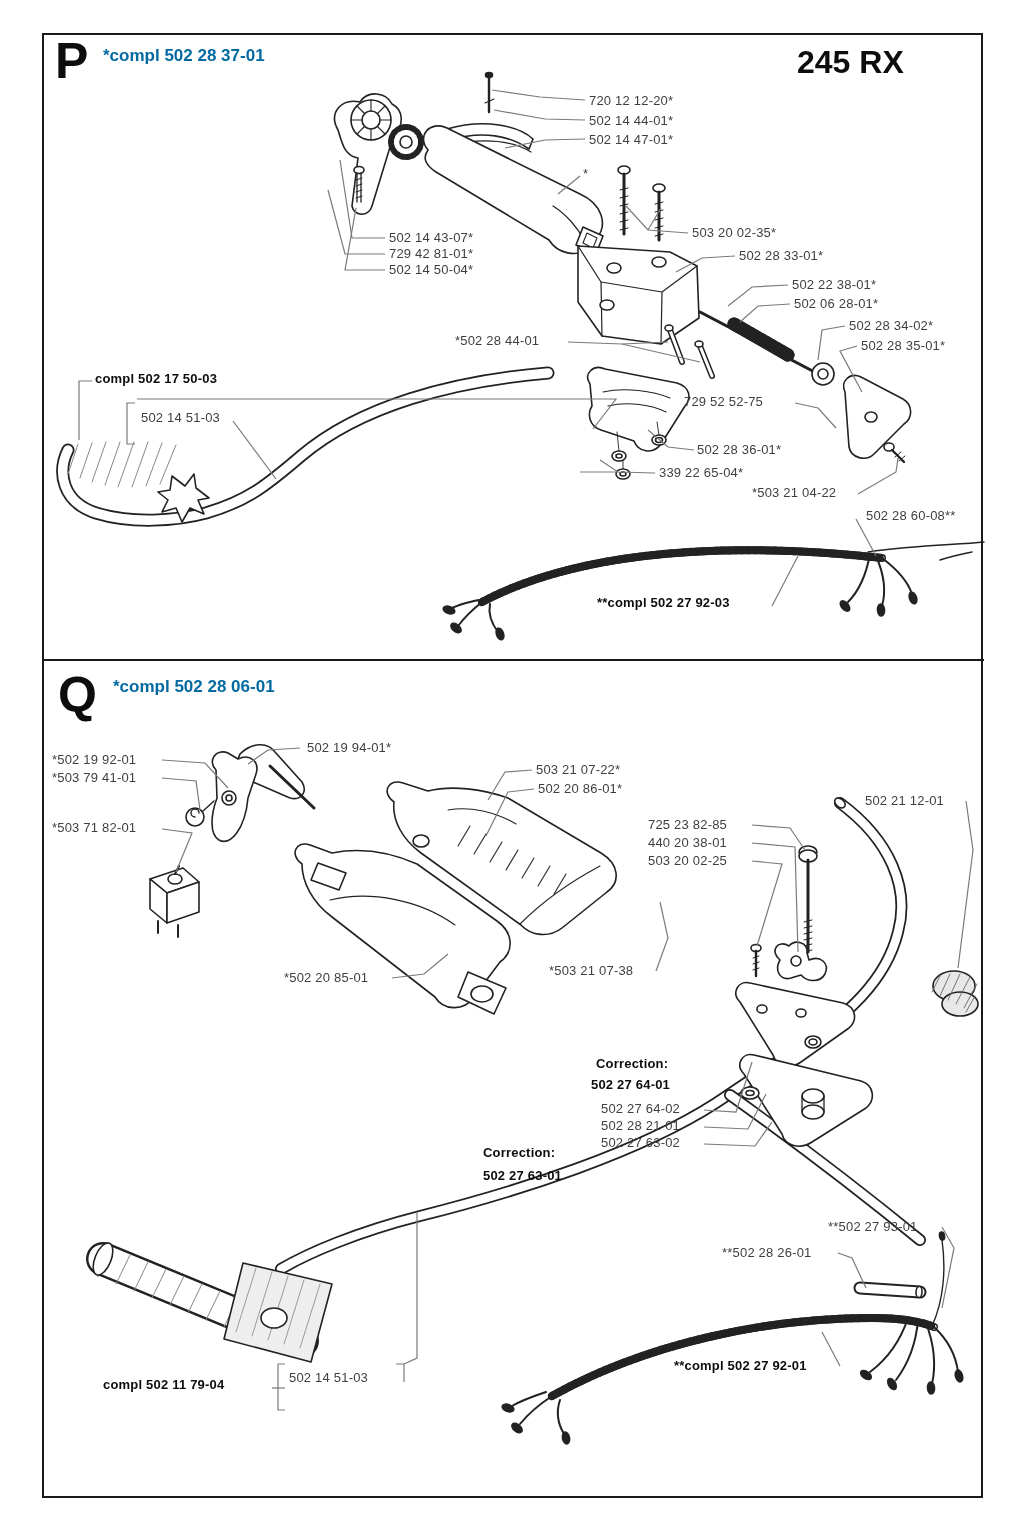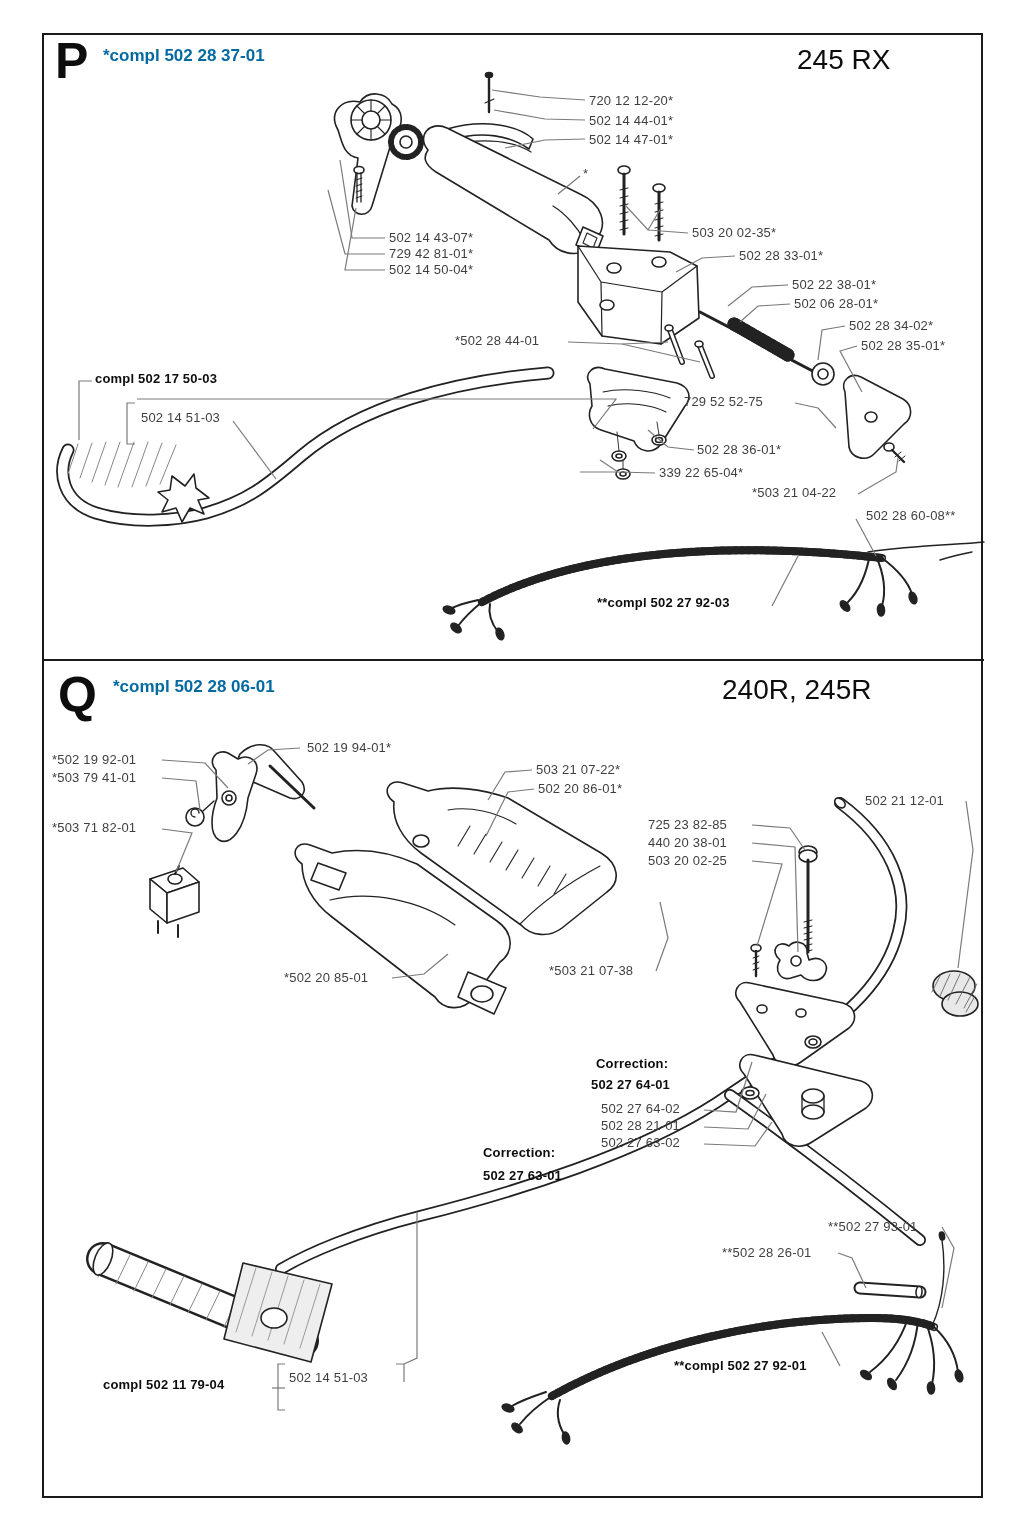--- a/index.html
+++ b/index.html
@@ -7,21 +7,21 @@
         font-family:"Liberation Sans",sans-serif;}
   .frame{position:absolute;left:42px;top:33px;width:937px;height:1461px;
          border:2.5px solid #1a1a1a;}
   .divider{position:absolute;left:42px;top:659px;width:942px;height:0;
            border-top:2.5px solid #1a1a1a;}
   .lbl{position:absolute;white-space:nowrap;font-size:13px;line-height:1.15;
        color:#3f3f3f;letter-spacing:.2px;}
   .lbl.b{font-weight:bold;color:#0d0d0d;}
   .sec-letter{position:absolute;font-size:50px;font-weight:bold;color:#0d0d0d;line-height:1;}
   .sec-compl{position:absolute;font-size:17px;font-weight:bold;color:#0369a1;}
-  .sec-model{position:absolute;font-size:28px;font-weight:normal;color:#0d0d0d;line-height:1;}
+  .sec-model{position:absolute;font-size:32px;font-weight:bold;color:#0d0d0d;line-height:1;}
   svg.art{position:absolute;left:0;top:0;pointer-events:none;}
 </style>
 </head>
 <body>
 
 <div id="page">
 
   <div class="frame"></div>
   <div class="divider"></div>
 
@@ -291,21 +291,20 @@
   <div class="lbl" style="left:141px;top:411px">502 14 51-03</div>
   <div class="lbl" style="left:684px;top:395px">729 52 52-75</div>
   <div class="lbl" style="left:697px;top:443px">502 28 36-01*</div>
   <div class="lbl" style="left:659px;top:466px">339 22 65-04*</div>
   <div class="lbl" style="left:752px;top:486px">*503 21 04-22</div>
   <div class="lbl" style="left:866px;top:509px">502 28 60-08**</div>
   <div class="lbl b" style="left:597px;top:596px">**compl 502 27 92-03</div>
 
   <div class="sec-letter" style="left:58px;top:670px">Q</div>
   <div class="sec-compl" style="left:113px;top:677px">*compl 502 28 06-01</div>
-  <div class="sec-model" style="left:722px;top:676px">240R, 245R</div>
 
   <div class="lbl" style="left:307px;top:741px">502 19 94-01*</div>
   <div class="lbl" style="left:52px;top:753px">*502 19 92-01</div>
   <div class="lbl" style="left:52px;top:771px">*503 79 41-01</div>
   <div class="lbl" style="left:52px;top:821px">*503 71 82-01</div>
   <div class="lbl" style="left:536px;top:763px">503 21 07-22*</div>
   <div class="lbl" style="left:538px;top:782px">502 20 86-01*</div>
   <div class="lbl" style="left:865px;top:794px">502 21 12-01</div>
   <div class="lbl" style="left:648px;top:818px">725 23 82-85</div>
   <div class="lbl" style="left:648px;top:836px">440 20 38-01</div>

